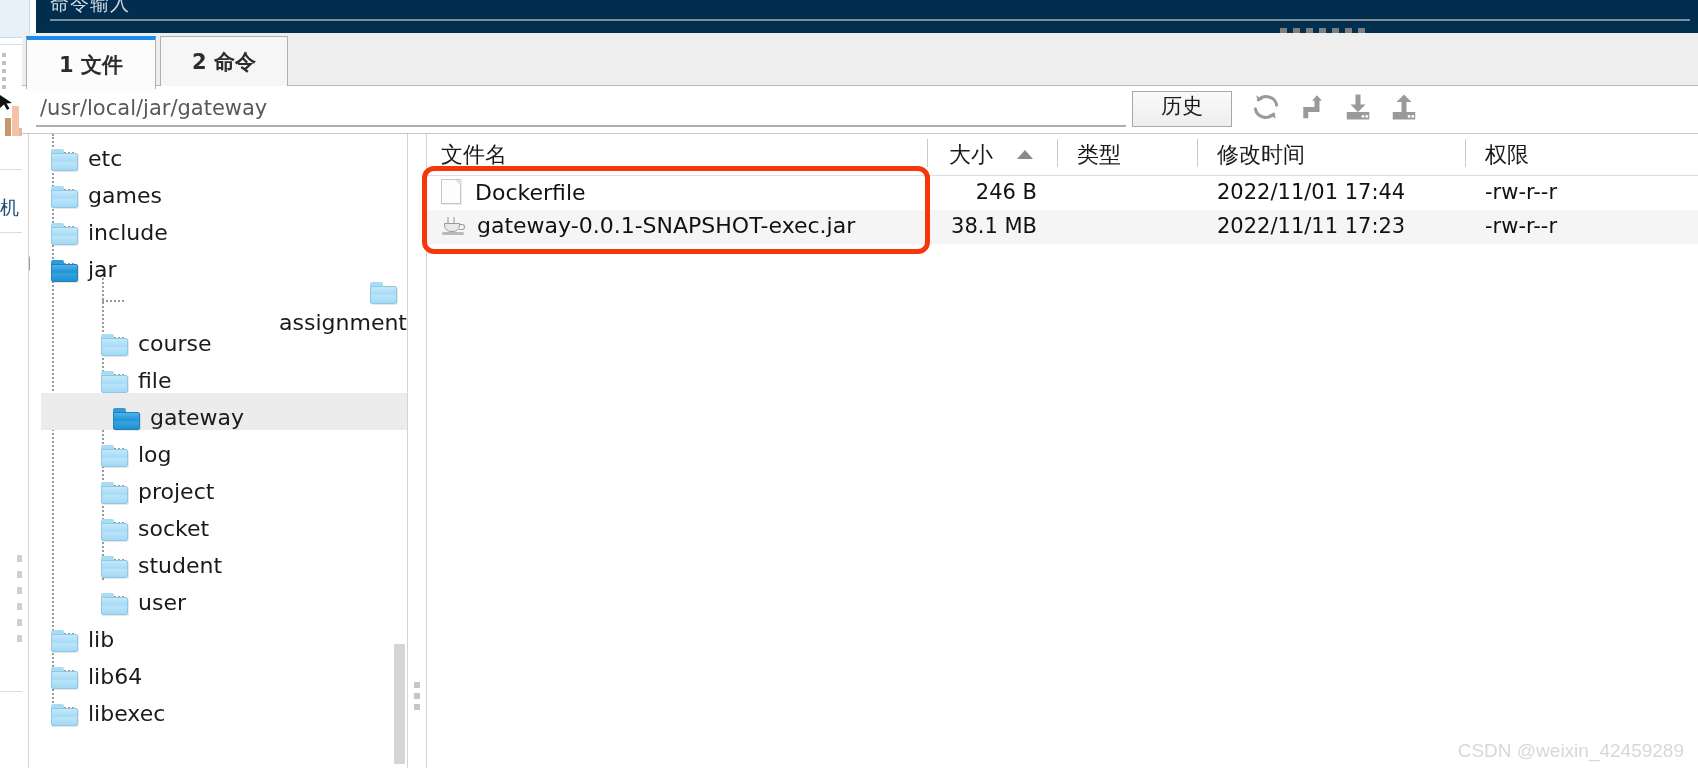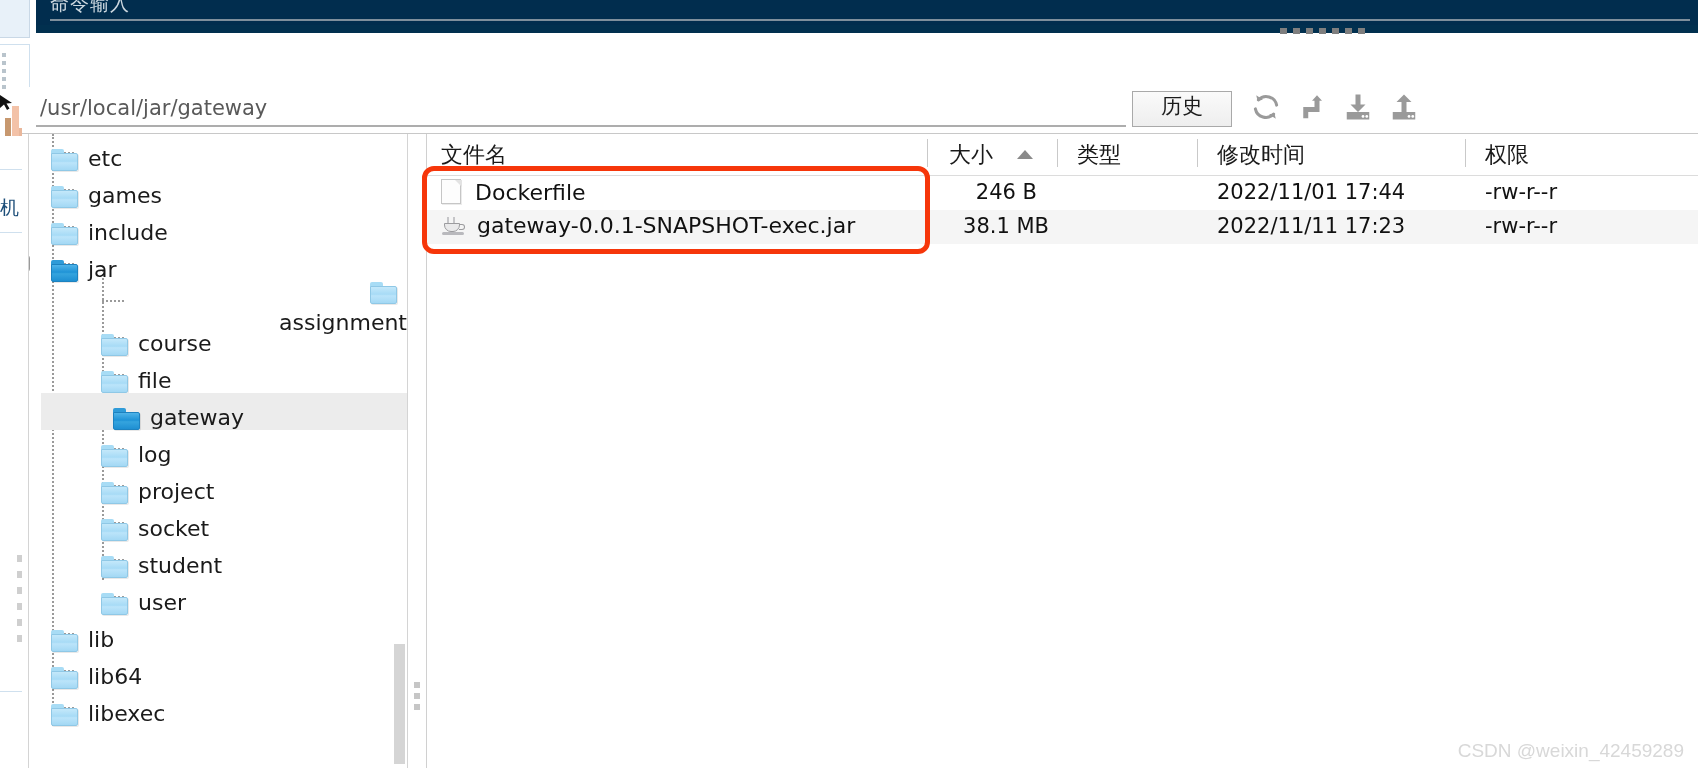--- a/index.html
+++ b/index.html
@@ -485,20 +485,28 @@
   <div class="drag-dots">
     <i></i>
       <i></i>
       <i></i>
       <i></i>
       <i></i>
       <i></i>
       <i></i>
   </div>
 
+  <div class="tabbar">
+    <div class="tab tab-1 tab-active">
+      <span class="lbl">1 文件</span>
+    </div>
+    <div class="tab tab-2">
+      <span class="lbl">2 命令</span>
+    </div>
+  </div>
 
   <div class="pathrow">
     <input class="path-input" type="text" value="/usr/local/jar/gateway" style="">
     <div class="history-btn">
       <span>历史</span>
     </div>
 
     <div class="tool-icons">
       <div class="ic">
         <svg width="30" height="30" viewBox="0 0 24 24" fill="none" stroke="#9a9a9a" stroke-width="2.4" stroke-linecap="round">
@@ -707,21 +715,21 @@
             <div class="fname">
               <div class="jar-icon">
                 <div class="steam"></div>
                 <div class="steam2"></div>
                 <div class="cup"></div>
                 <div class="handle"></div>
                 <div class="saucer"></div>
               </div>
               <span>gateway-0.0.1-SNAPSHOT-exec.jar</span>
             </div>
-            <div class="fcell right" style="left: 432px; width: 190px;">38.1 MB</div>
+            <div class="fcell right" style="left: 420px; width: 190px;">38.1 MB</div>
             <div class="fcell" style="left: 650px;"></div>
             <div class="fcell" style="left: 790px;">2022/11/11 17:23</div>
             <div class="fcell" style="left: 1058px;">-rw-r--r</div>
           </div>
         </div>
     </div>
   </div>
 
   <div class="annot"></div>
   <div class="watermark">CSDN @weixin_42459289</div>

